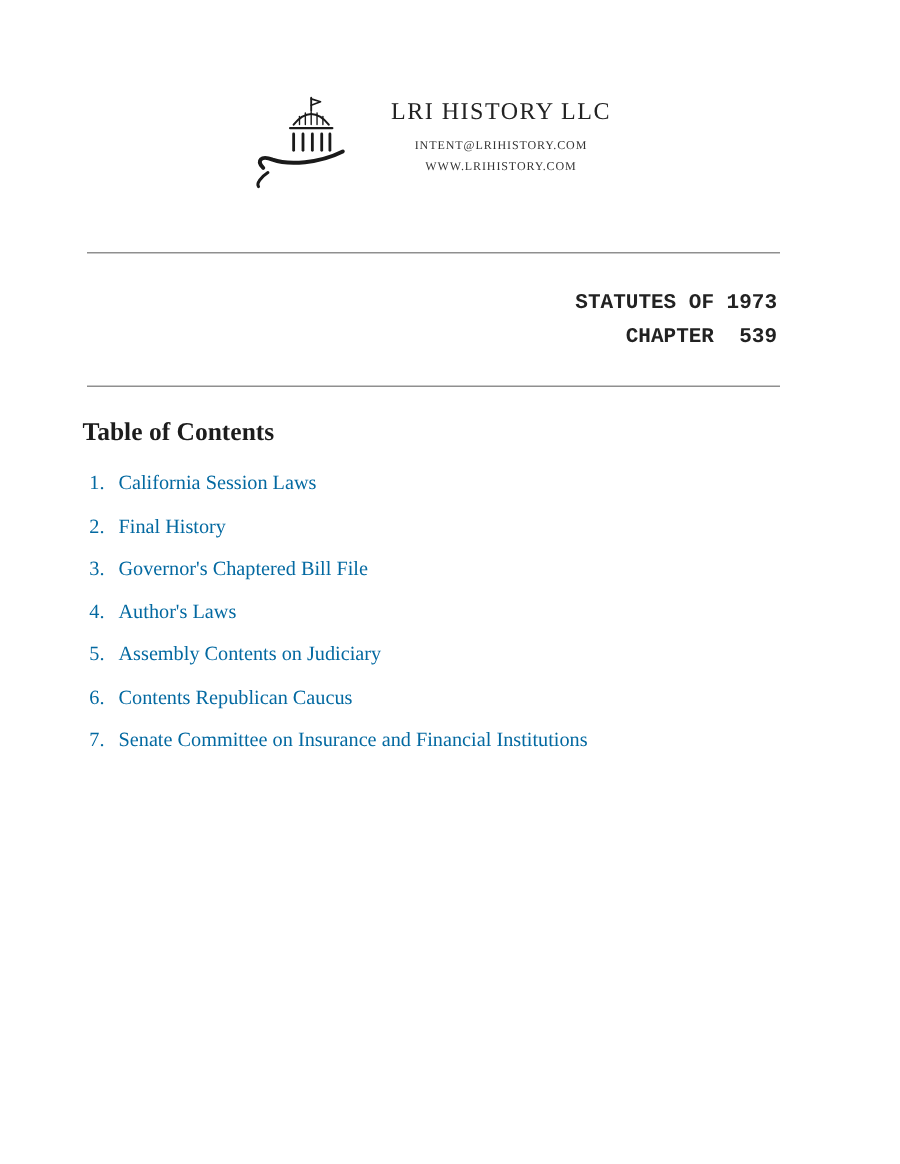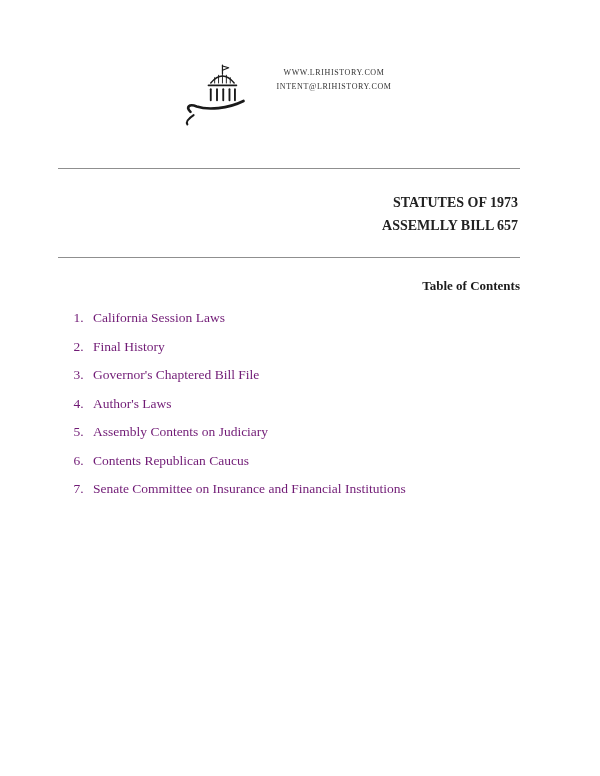--- a/index.html
+++ b/index.html
@@ -62,38 +62,37 @@
 
   
   .doc-title-block {
     margin: 22px 82px 0 58px;
     text-align: right;
     font-weight: bold;
     font-size: 14px;
     color: #222;
     line-height: 1.65;
   }
-  .doc-title-line { white-space: pre-wrap; }
+  .doc-title-line { white-space: pre-wrap; font-family: Liberation Mono, monospace; }
 
   
   .toc {
     margin: 20px 80px 0 55px;
   }
   .toc-title {
-    font-size: 13px;
+    font-size: 17px;
     font-weight: bold;
     color: #1c1c1c;
     margin-bottom: 16px;
-    text-align: right;
   }
   .toc-list {
     list-style: decimal;
-    margin-left: 32px;
+    margin-left: 18px;
     font-size: 13.5px;
-    color: #701a75;
+    color: #0369a1;
   }
   .toc-list li {
     margin-bottom: 12.5px;
     padding-left: 6px;
   }
 </style>
 </head>
 <body>
 
 <div class="page">
@@ -119,30 +118,31 @@
         <line x1="50" y1="35" x2="50" y2="49" stroke-width="2.4"></line>
         <line x1="58" y1="35" x2="58" y2="49" stroke-width="2.4"></line>
         <line x1="66" y1="35" x2="66" y2="49" stroke-width="2.4"></line>
         <line x1="73" y1="35" x2="73" y2="49" stroke-width="2.4"></line>
 
         <path d="M84 50 C 64 60, 38 62, 24 57 C 14 53, 10 58, 16 64" stroke-width="3.4"></path>
         <path d="M20 68 C 14 72, 10 77, 12 80" stroke-width="2.6"></path>
       </svg>
     </div>
     <div class="header-text">
+      <div class="company-name">LRI HISTORY LLC</div>
+      <div class="contact-line">INTENT@LRIHISTORY.COM</div>
       <div class="contact-line">WWW.LRIHISTORY.COM</div>
-      <div class="contact-line">INTENT@LRIHISTORY.COM</div>
     </div>
   </div>
 
   <hr class="rule rule-1">
 
   <div class="doc-title-block">
     <div class="doc-title-line">STATUTES OF 1973</div>
-    <div class="doc-title-line">ASSEMLLY BILL 657</div>
+    <div class="doc-title-line">CHAPTER  539</div>
   </div>
 
   <hr class="rule rule-2">
 
   <div class="toc">
     <div class="toc-title">Table of Contents</div>
     <ol class="toc-list">
       <li>California Session Laws</li>
       <li>Final History</li>
       <li>Governor's Chaptered Bill File</li>

